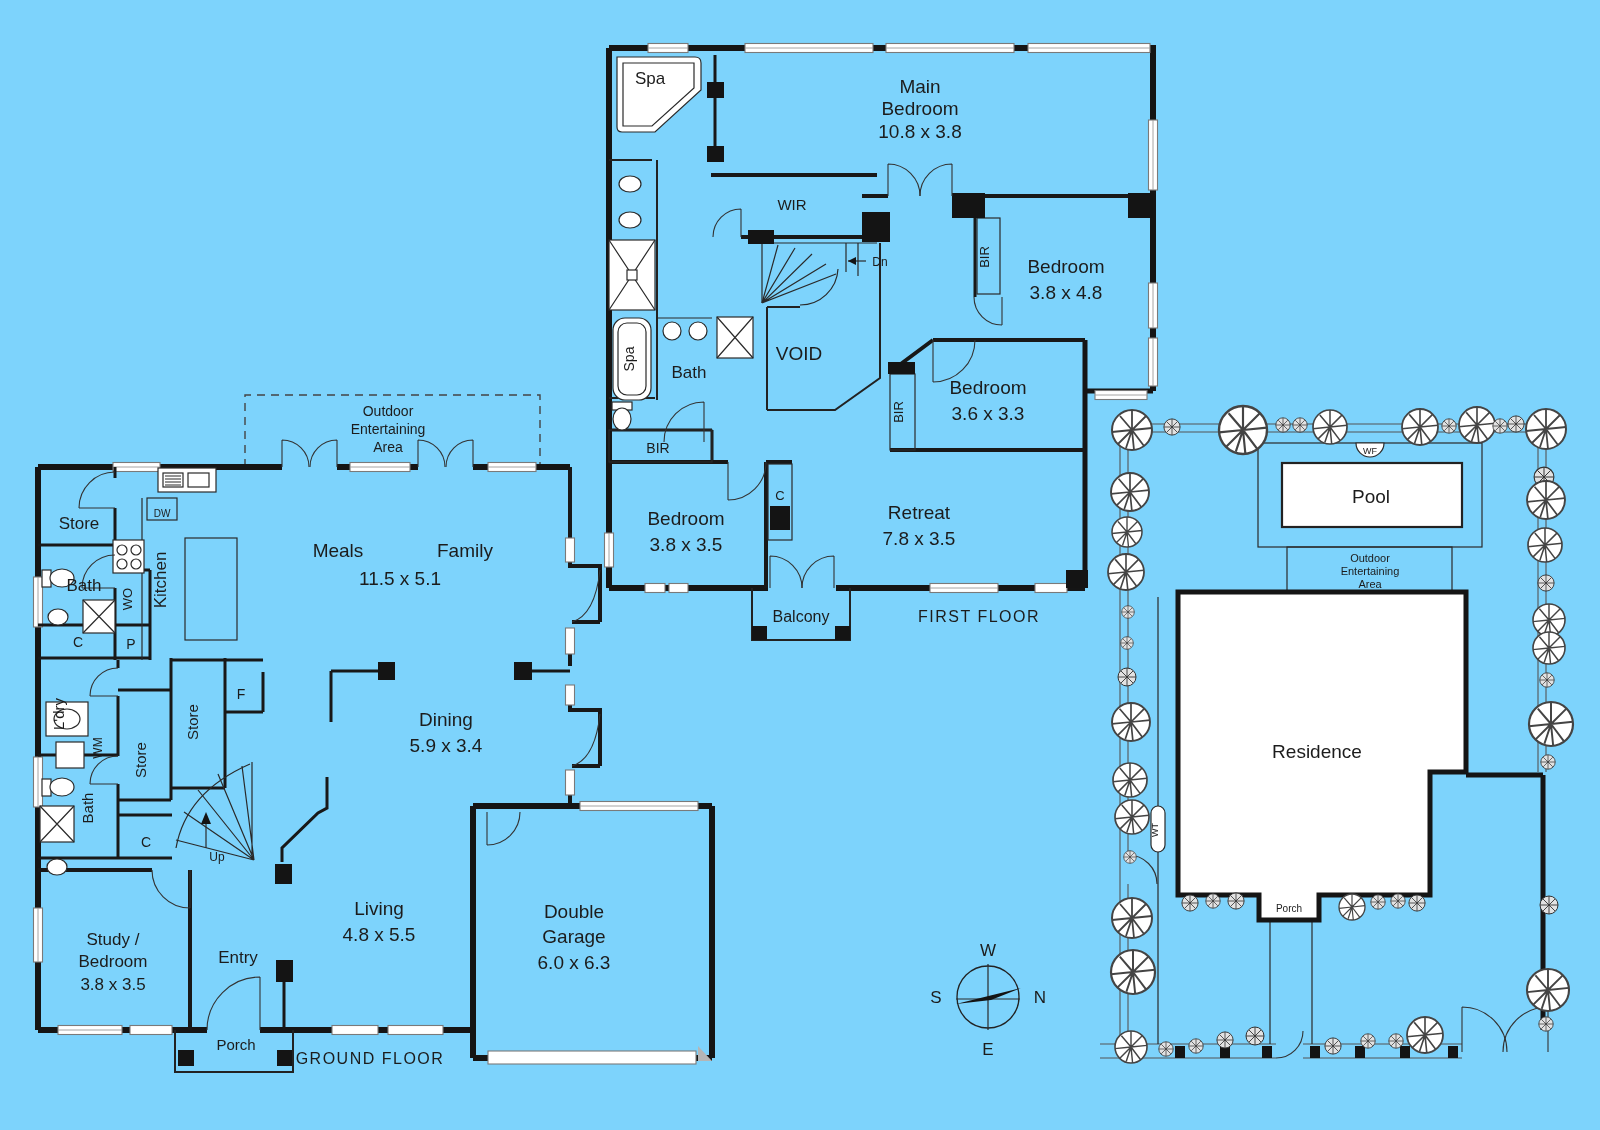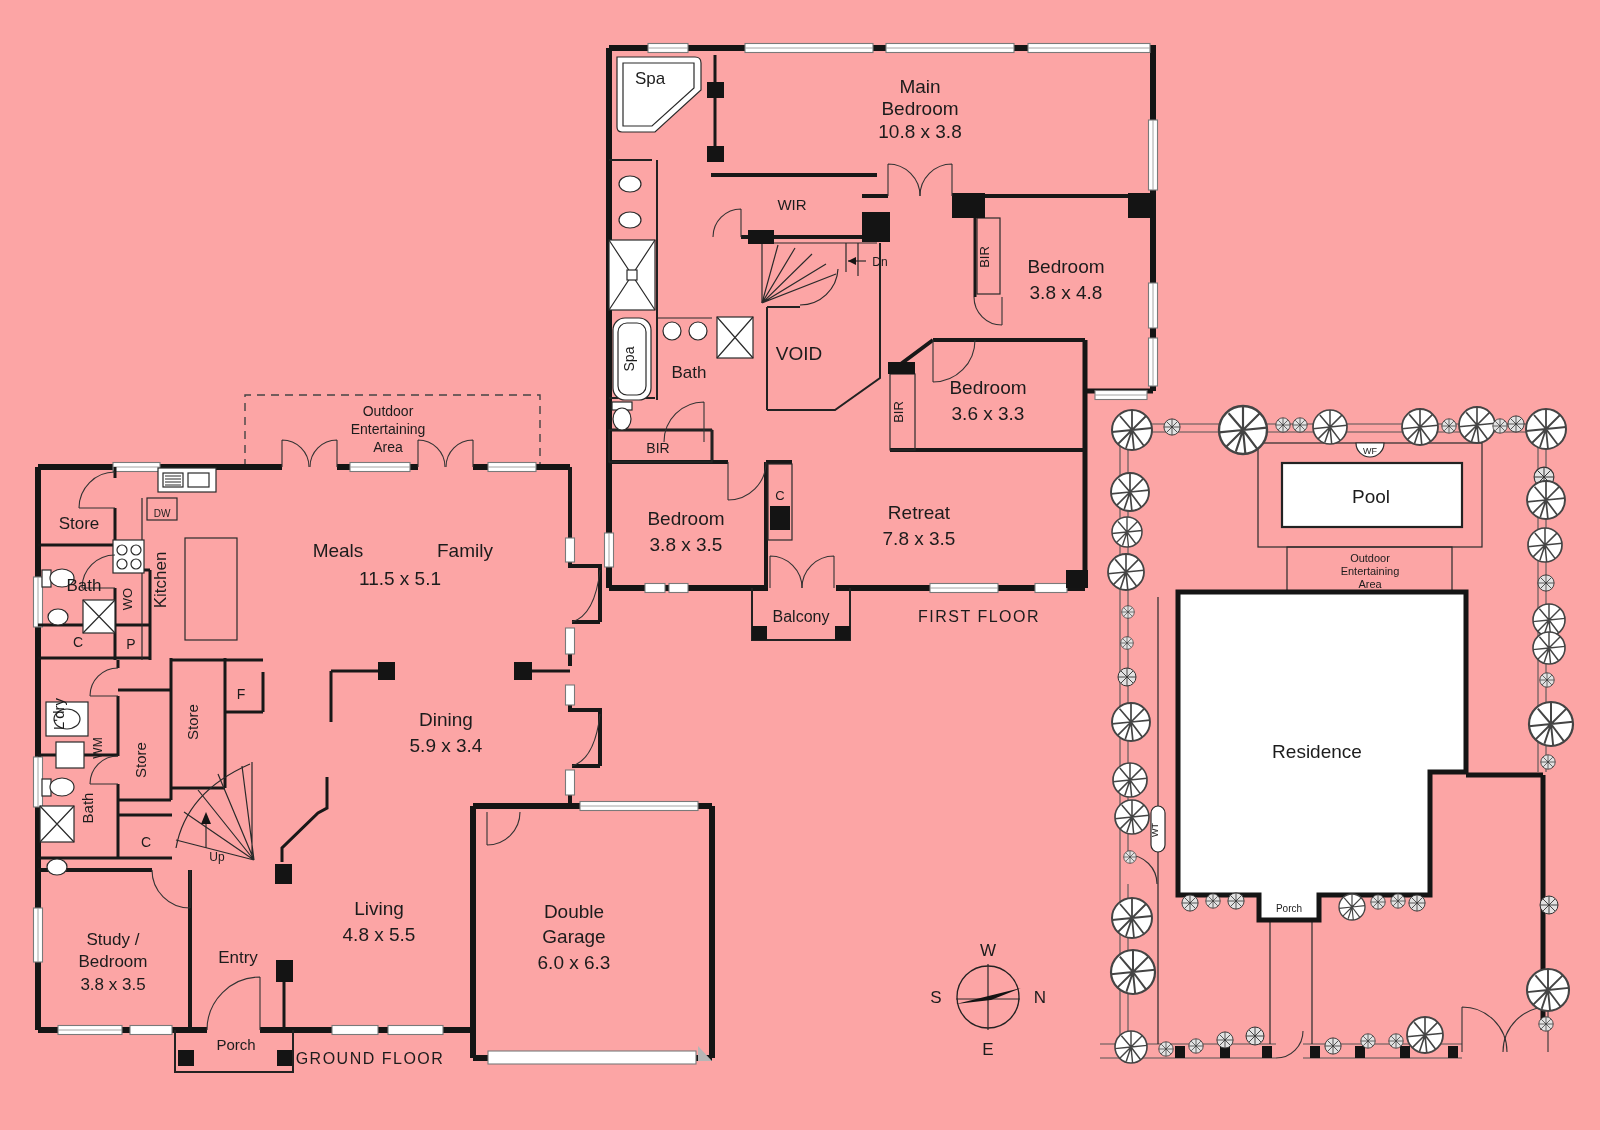--- a/index.html
+++ b/index.html
@@ -1,16 +1,16 @@
 <!DOCTYPE html>
 <html><head>
 <meta charset="utf-8">
 <style>
   html,body{margin:0;padding:0;background:#fff;}
-  #stage{position:relative;width:1600px;height:1130px;background:#fca5a5;overflow:hidden;}
+  #stage{position:relative;width:1600px;height:1130px;background:#7dd3fc;overflow:hidden;}
   svg{display:block}
   text{font-family:"Liberation Sans",sans-serif;fill:#1c1c1c;text-anchor:middle}
   .t19{font-size:19px}.t17{font-size:17px}.t16{font-size:16px}.t15{font-size:15px}
   .t14{font-size:14px}.t13{font-size:13px}.t12{font-size:12px}.t11{font-size:11px}
   .t10{font-size:10px}.t9{font-size:9px}
   .sp{letter-spacing:1.5px}
   .w6{stroke:#151515;stroke-width:6;fill:none}
   .w5{stroke:#151515;stroke-width:5;fill:none}
   .w4{stroke:#181818;stroke-width:4;fill:none}
   .w3{stroke:#181818;stroke-width:3;fill:none}

